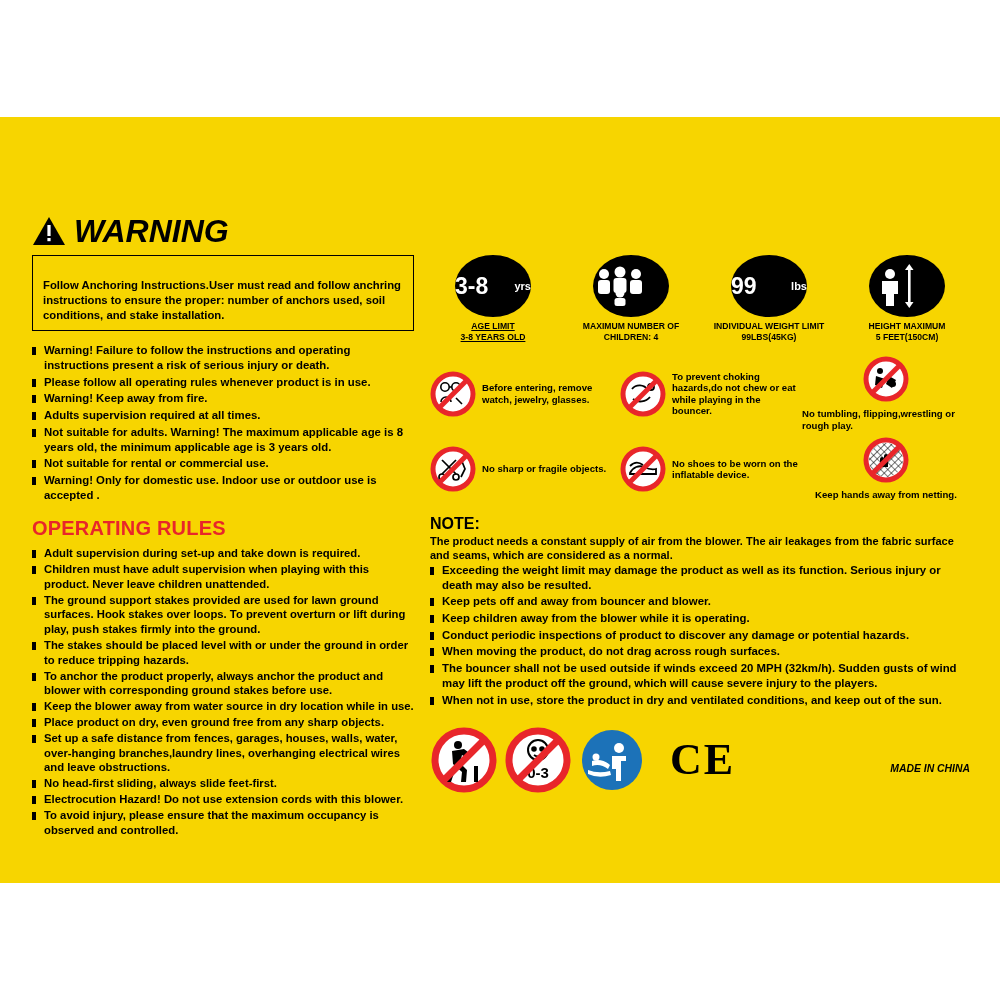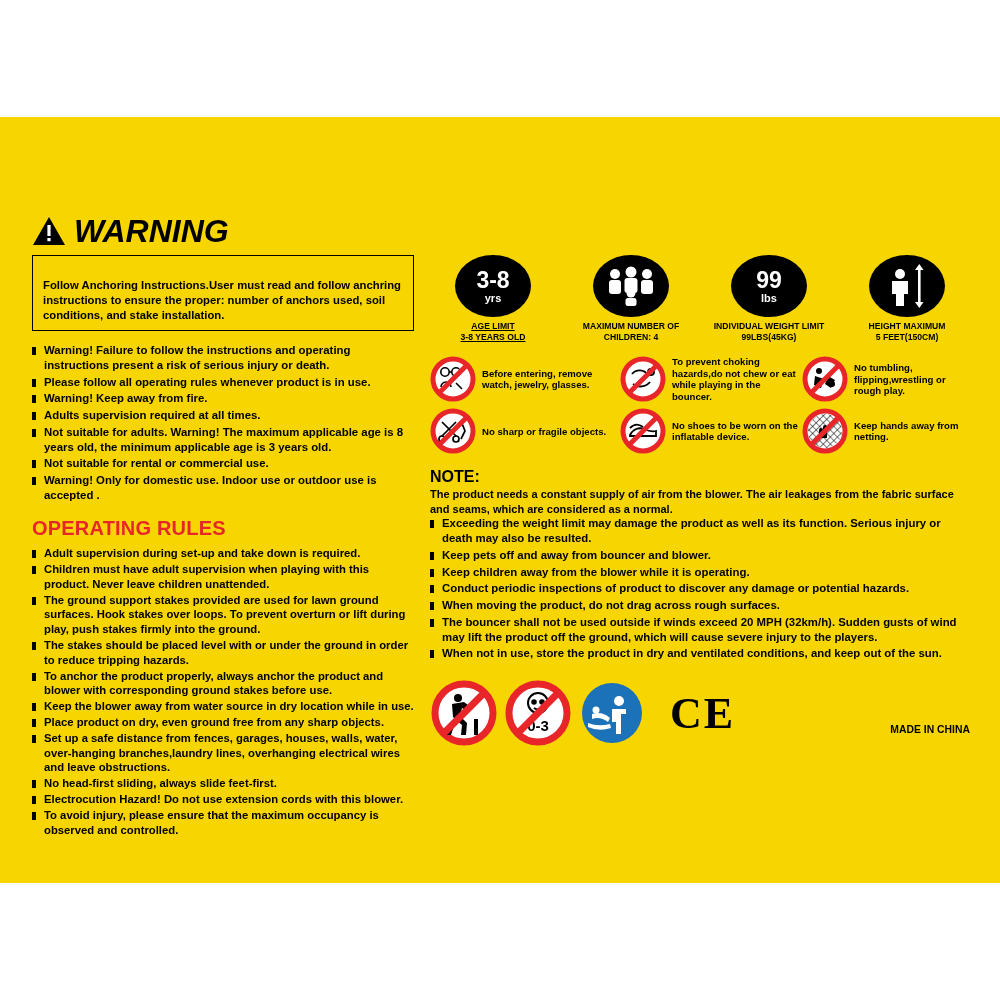--- a/index.html
+++ b/index.html
@@ -113,23 +113,23 @@
     text-align: center;
   }
   .badge .disc {
     width: 76px;
     height: 62px;
     border-radius: 50%;
     background: #000;
     margin: 0 auto;
     color: #fff;
     display: flex;
-    flex-direction: column;
+    flex-direction: row;
     align-items: center;
-    justify-content: center;
+    justify-content: space-between;
     line-height: 1;
     position: relative;
   }
   .badge .disc .big {
     font-size: 23px;
     font-weight: bold;
   }
   .badge .disc .sml {
     font-size: 11px;
     font-weight: bold;
@@ -156,21 +156,21 @@
     display: flex;
     margin-bottom: 6px;
   }
   .picto-cell {
     display: flex;
     align-items: center;
     gap: 6px;
   }
   .picto-cell.c1 { width: 190px; }
   .picto-cell.c2 { width: 182px; }
-  .picto-cell.c3 { width: 168px; }
+  .picto-cell.c3 { width: 168px; flex-direction: column; }
   .picto-txt {
     font-size: 9.6px;
     font-weight: bold;
     line-height: 1.2;
     color: #000;
   }
   .nosym {
     width: 46px;
     height: 46px;
     flex: 0 0 46px;
@@ -208,24 +208,25 @@
     font-size: 44px;
     font-weight: bold;
     font-family: "Liberation Serif", serif;
     letter-spacing: 2px;
     margin-left: 18px;
     color: #000;
   }
   .made-in {
     position: absolute;
     right: 0;
-    bottom: 12px;
+    bottom: 20px;
     font-size: 10.4px;
     font-weight: bold;
     color: #000;
+    font-style: italic;
   }
   .bottom-wrap { position: relative; width: 540px; }
 </style>
 </head>
 <body>
 
 <div class="label">
 
   <div class="left-col">
 

